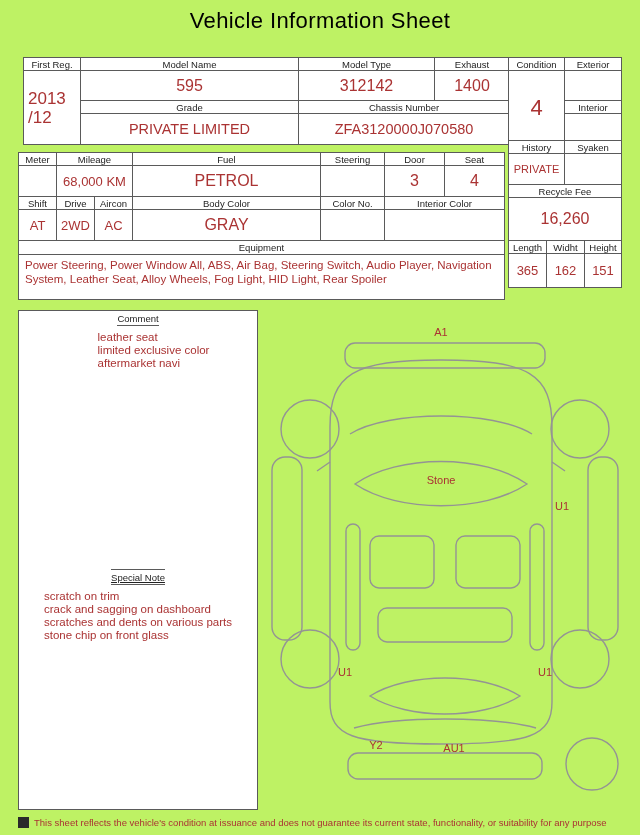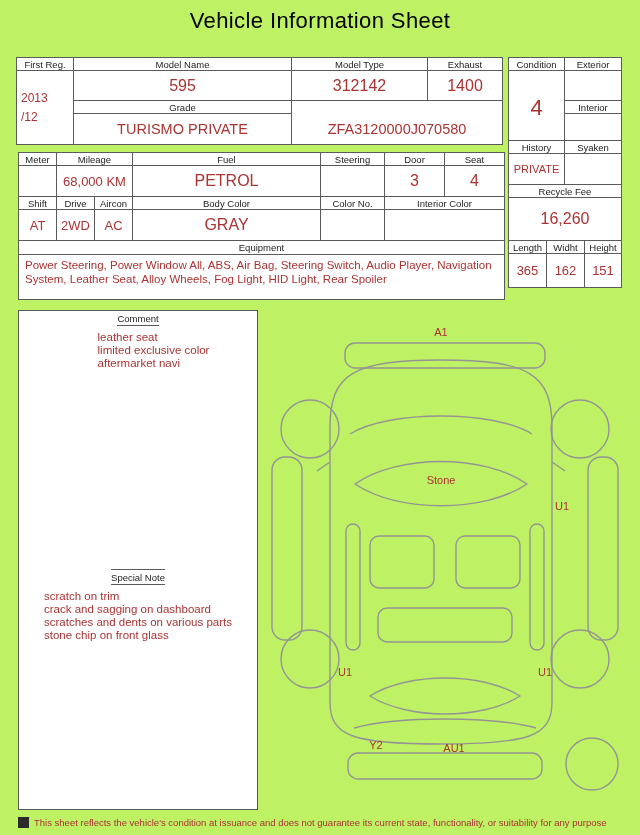--- a/index.html
+++ b/index.html
@@ -11,54 +11,55 @@
   .row.grow{flex:1 1 auto;}
   .cell{display:flex;align-items:center;justify-content:center;border-right:1px solid #5a5a5a;border-bottom:1px solid #5a5a5a;box-sizing:border-box;overflow:hidden;}
   .nr{border-right:none!important;}
   .nb{border-bottom:none!important;}
   .lbl{font-size:9.5px;color:#222;}
   .val{color:#aa3333;font-size:16px;}
   .v22{font-size:22px;}
   .v15{font-size:14.5px;}
   .v13{font-size:13px;}
   .v11{font-size:11px;}
-  .firstreg{flex-direction:column;align-items:flex-start;justify-content:center;padding-left:4px;font-size:12px;line-height:19px;}
+  .firstreg{flex-direction:column;align-items:flex-start;justify-content:center;padding-left:4px;font-size:17px;line-height:19px;}
   .eqtext{align-items:flex-start;justify-content:flex-start;text-align:left;padding:3px 6px;font-size:11.5px;line-height:14px;color:#aa3333;}
   .hdr{display:flex;align-items:center;justify-content:center;font-size:9.5px;color:#222;border-bottom:1px solid #5a5a5a;flex:0 0 auto;}
   .hdr.topline{border-top:1px solid #5a5a5a;}
   .body-lines{padding:5px 7px;color:#aa3333;font-size:11.5px;line-height:13px;text-align:left;}
   .footer{position:absolute;left:18px;top:817px;width:608px;display:flex;align-items:flex-start;gap:5px;}
   .footer-box{width:11px;height:11px;background:#2a2a2a;flex:0 0 auto;}
   .footer-text{color:#aa3333;font-size:9.5px;white-space:nowrap;}
   svg text{font-family:"Liberation Sans",sans-serif;fill:#aa3333;font-size:11px;}
 </style>
 </head>
 <body>
 
 <div class="sheet">
 
   <div class="title">Vehicle Information Sheet</div>
 
-  <div class="tbl" style="left:16px;top:57px;width:487px;height:88px;grid-template-columns:57px 218px 136px 1fr;grid-template-rows:13px 30px 13px 1fr;">
+  <div class="tbl" style="left:23px;top:57px;width:487px;height:88px;grid-template-columns:57px 218px 136px 1fr;grid-template-rows:13px 30px 13px 1fr;">
     <div class="cell lbl" style="grid-area:1/1">First Reg.</div>
     <div class="cell lbl" style="grid-area:1/2">Model Name</div>
     <div class="cell lbl" style="grid-area:1/3">Model Type</div>
     <div class="cell lbl nr" style="grid-area:1/4">Exhaust</div>
 
     <div class="cell val firstreg nb" style="grid-area:2/1/5/2">
       <span>2013</span>
       <span>/12</span>
     </div>
     <div class="cell val" style="grid-area:2/2">595</div>
     <div class="cell val" style="grid-area:2/3">312142</div>
     <div class="cell val nr" style="grid-area:2/4">1400</div>
 
     <div class="cell lbl" style="grid-area:3/2">Grade</div>
+    <div class="cell lbl nr" style="grid-area:3/3/4/5">Chassis Number</div>
 
-    <div class="cell val v15 nb" style="grid-area:4/2">TURISMO PRIVATE</div>
+    <div class="cell val v15 nb" style="grid-area:4/2">PRIVATE LIMITED</div>
     <div class="cell val v15 nr nb" style="grid-area:4/3/5/5">ZFA3120000J070580</div>
   </div>
 
   <div class="tbl" style="left:508px;top:57px;width:114px;height:88px;grid-template-columns:56px 1fr;grid-template-rows:13px 30px 13px 1fr;">
     <div class="cell lbl" style="grid-area:1/1">Condition</div>
     <div class="cell lbl nr" style="grid-area:1/2">Exterior</div>
     <div class="cell val v22 nb" style="grid-area:2/1/5/2">4</div>
     <div class="cell val nr" style="grid-area:2/2"></div>
     <div class="cell lbl nr" style="grid-area:3/2">Interior</div>
     <div class="cell val nr nb" style="grid-area:4/2"></div>
@@ -132,21 +133,21 @@
     </div>
   </div>
 
   <div class="stack" style="left:18px;top:310px;width:240px;height:500px;align-items:center;">
     <div class="hdr" style="height:14px;">Comment</div>
     <div class="body-lines" style="height:243px;flex:0 0 auto;box-sizing:border-box;margin-left:31px;">
       <div>leather seat</div>
       <div>limited exclusive color</div>
       <div>aftermarket navi</div>
     </div>
-    <div class="hdr topline" style="height:14px;">Special Note</div>
+    <div class="hdr topline" style="height:14px;text-decoration:underline;">Special Note</div>
     <div class="body-lines" style="flex:1 1 auto;">
       <div>scratch on trim</div>
       <div>crack and sagging on dashboard</div>
       <div>scratches and dents on various parts</div>
       <div>stone chip on front glass</div>
     </div>
   </div>
 
   <svg style="position:absolute;left:258px;top:312px;" width="374" height="500" viewBox="0 0 374 500">
     <g fill="none" stroke="#949494" stroke-width="1.4">

